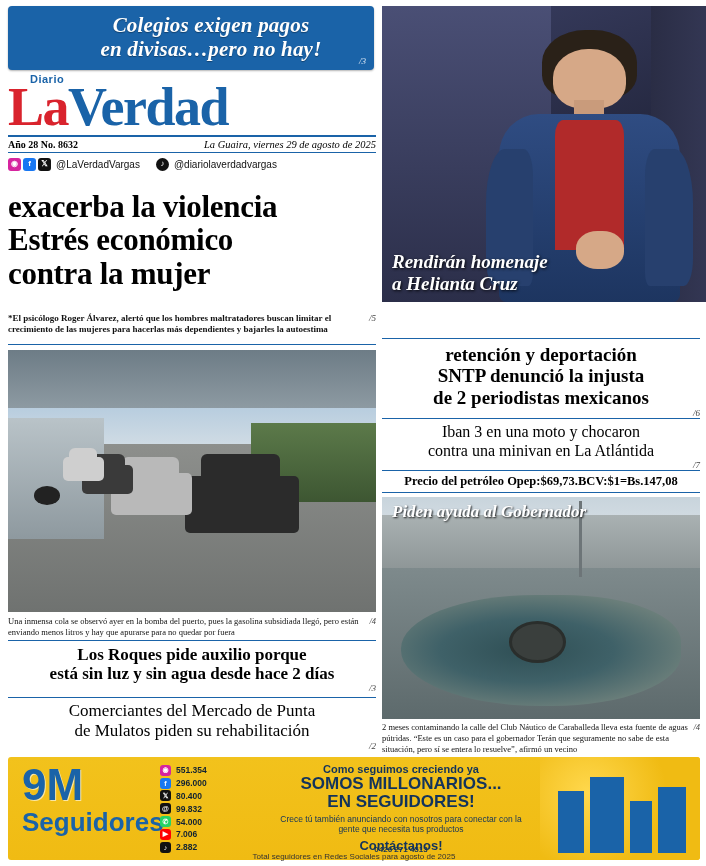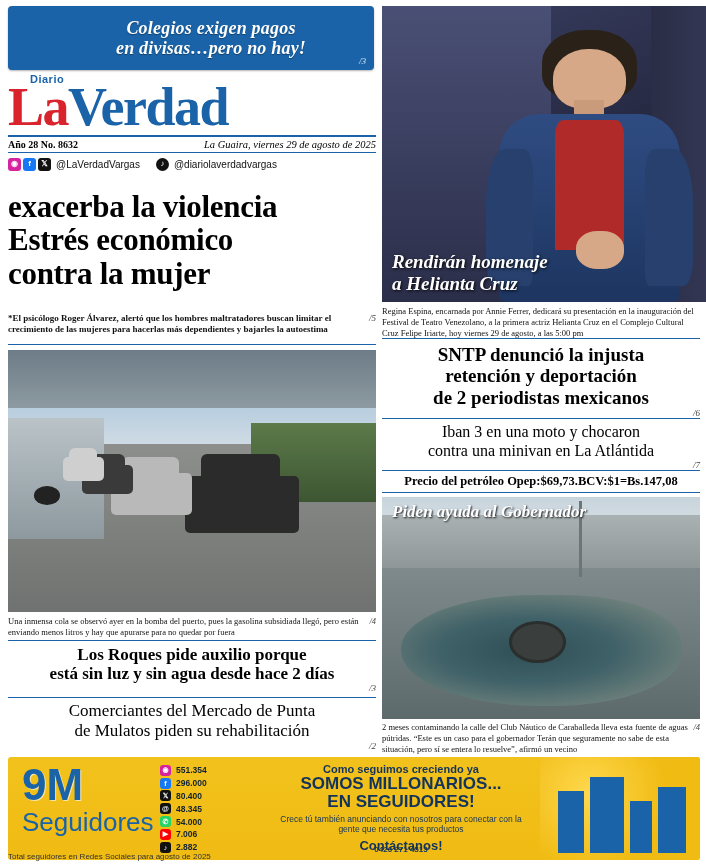--- a/index.html
+++ b/index.html
@@ -13,21 +13,21 @@
   .page{position:relative;width:706px;height:866px;background:#fff;}
 
   
   .topbanner{
     position:absolute;left:8px;top:6px;width:366px;height:64px;
     background:#1a63a8;border-radius:4px;
     display:flex;align-items:center;justify-content:center;
     box-shadow:0 1px 2px rgba(0,0,0,.3);
   }
   .topbanner .txt{
-    color:#ffffff;font-style:italic;font-weight:bold;font-size:18px;
+    color:#ffffff;font-style:italic;font-weight:bold;font-size:21px;
     line-height:1.12;text-align:center;letter-spacing:.2px;
     text-shadow:0 1px 1px rgba(0,0,0,.35);
     margin-left:40px;
   }
   .topbanner .pg{
     position:absolute;right:8px;bottom:4px;color:#dbe8f5;font-size:9px;font-style:italic;
   }
 
   
   .masthead{position:absolute;left:8px;top:74px;width:368px;}
@@ -162,21 +162,21 @@
     position:absolute;left:8px;top:757px;width:692px;height:103px;
     background:linear-gradient(180deg,#f2c21c 0%,#f0bb13 100%);
     border-radius:3px;overflow:hidden;
   }
   .ad .oneM{
     position:absolute;left:14px;top:6px;color:#1a63a8;font-weight:bold;
     font-family:"Liberation Sans", sans-serif;font-size:44px;line-height:1;
     text-shadow:1px 1px 0 rgba(255,255,255,.6);
   }
   .ad .seg{
-    position:absolute;left:14px;top:52px;color:#1a63a8;font-weight:normal;
+    position:absolute;left:14px;top:52px;color:#1a63a8;font-weight:bold;
     font-family:"Liberation Sans", sans-serif;font-size:26px;line-height:1;
   }
   .ad .stats{
     position:absolute;left:152px;top:7px;width:110px;
     font-family:"Liberation Sans", sans-serif;font-size:8.5px;color:#123;
   }
   .ad .stats .row{display:flex;align-items:center;height:12.8px;}
   .ad .stats .row .ic{
     width:11px;height:11px;border-radius:3px;margin-right:5px;
     display:inline-flex;align-items:center;justify-content:center;color:#fff;font-size:7px;font-weight:bold;
@@ -193,21 +193,21 @@
   .ad .phone{
     position:absolute;left:268px;top:88px;width:250px;text-align:center;
     font-family:"Liberation Sans", sans-serif;font-size:8px;color:#12335c;font-weight:bold;
   }
   .ad .city{
     position:absolute;right:0;top:0;width:160px;height:103px;
     background:radial-gradient(circle at 30% 35%, #ffd84d 0%, #f0bb13 60%);
   }
   .bldg{position:absolute;background:#1a63a8;}
   .totalnote{
-    position:absolute;left:8px;top:852px;width:692px;text-align:left;
+    position:absolute;left:8px;top:852px;width:692px;text-align:center;
     font-family:"Liberation Sans", sans-serif;font-size:8px;color:#333;
   }
 
   
   
   .hp-bg{position:absolute;inset:0;background:linear-gradient(160deg,#3a3f63 0%,#23263d 55%,#1b1d2e 100%);}
   .hp-wall{position:absolute;left:0;top:0;width:44%;height:100%;background:linear-gradient(180deg,#4a4f75,#2b2e49);}
   .hp-curtain{position:absolute;right:0;top:0;width:30%;height:100%;background:linear-gradient(90deg,#2a2d45,#3d4163);}
   .hp-person{position:absolute;left:26%;top:8%;width:56%;height:92%;}
   .hp-hair{position:absolute;left:28%;top:0;width:44%;height:26%;background:#2a2118;border-radius:46% 46% 35% 35%;}
@@ -330,26 +330,25 @@
       <div class="hp-shirt"></div>
       <div class="hp-armL"></div>
       <div class="hp-armR"></div>
       <div class="hp-hand"></div>
     </div>
     <div class="helianta-title">
       <div>Rendirán homenaje</div>
       <div>a Helianta Cruz</div>
     </div>
   </div>
-  <div class="helianta-caption">Regina Espina, encarnada por Annie Ferrer, dedicará su presentación en la inauguración del Festival de Teatro Venezolano, a la primera actriz Helianta Cruz en el Complejo Cultural Cruz Felipe Iriarte, hoy viernes 29 de agosto, a las 5:00 pm</div>
   <div class="hr-r1"></div>
 
   <div class="sntp">
+    <div>retención y deportación</div>
     <div>SNTP denunció la injusta</div>
-    <div>retención y deportación</div>
     <div>de 2 periodistas mexicanos</div>
     <span class="pg">/6</span>
   </div>
   <div class="hr-r2"></div>
 
   <div class="moto">
     <div>Iban 3 en una moto y chocaron</div>
     <div>contra una minivan en La Atlántida</div>
     <span class="pg">/7</span>
   </div>
@@ -390,21 +389,21 @@
       <div class="row">
           <span class="ic" style="background:#1877f2">f</span>
           <span class="num">296.000</span>
         </div>
       <div class="row">
           <span class="ic" style="background:#111">𝕏</span>
           <span class="num">80.400</span>
         </div>
       <div class="row">
           <span class="ic" style="background:#111">@</span>
-          <span class="num">48.345</span>
+          <span class="num">99.832</span>
         </div>
       <div class="row">
           <span class="ic" style="background:#25d366">✆</span>
           <span class="num">54.000</span>
         </div>
       <div class="row">
           <span class="ic" style="background:#ff0000">▶</span>
           <span class="num">7.006</span>
         </div>
       <div class="row">

